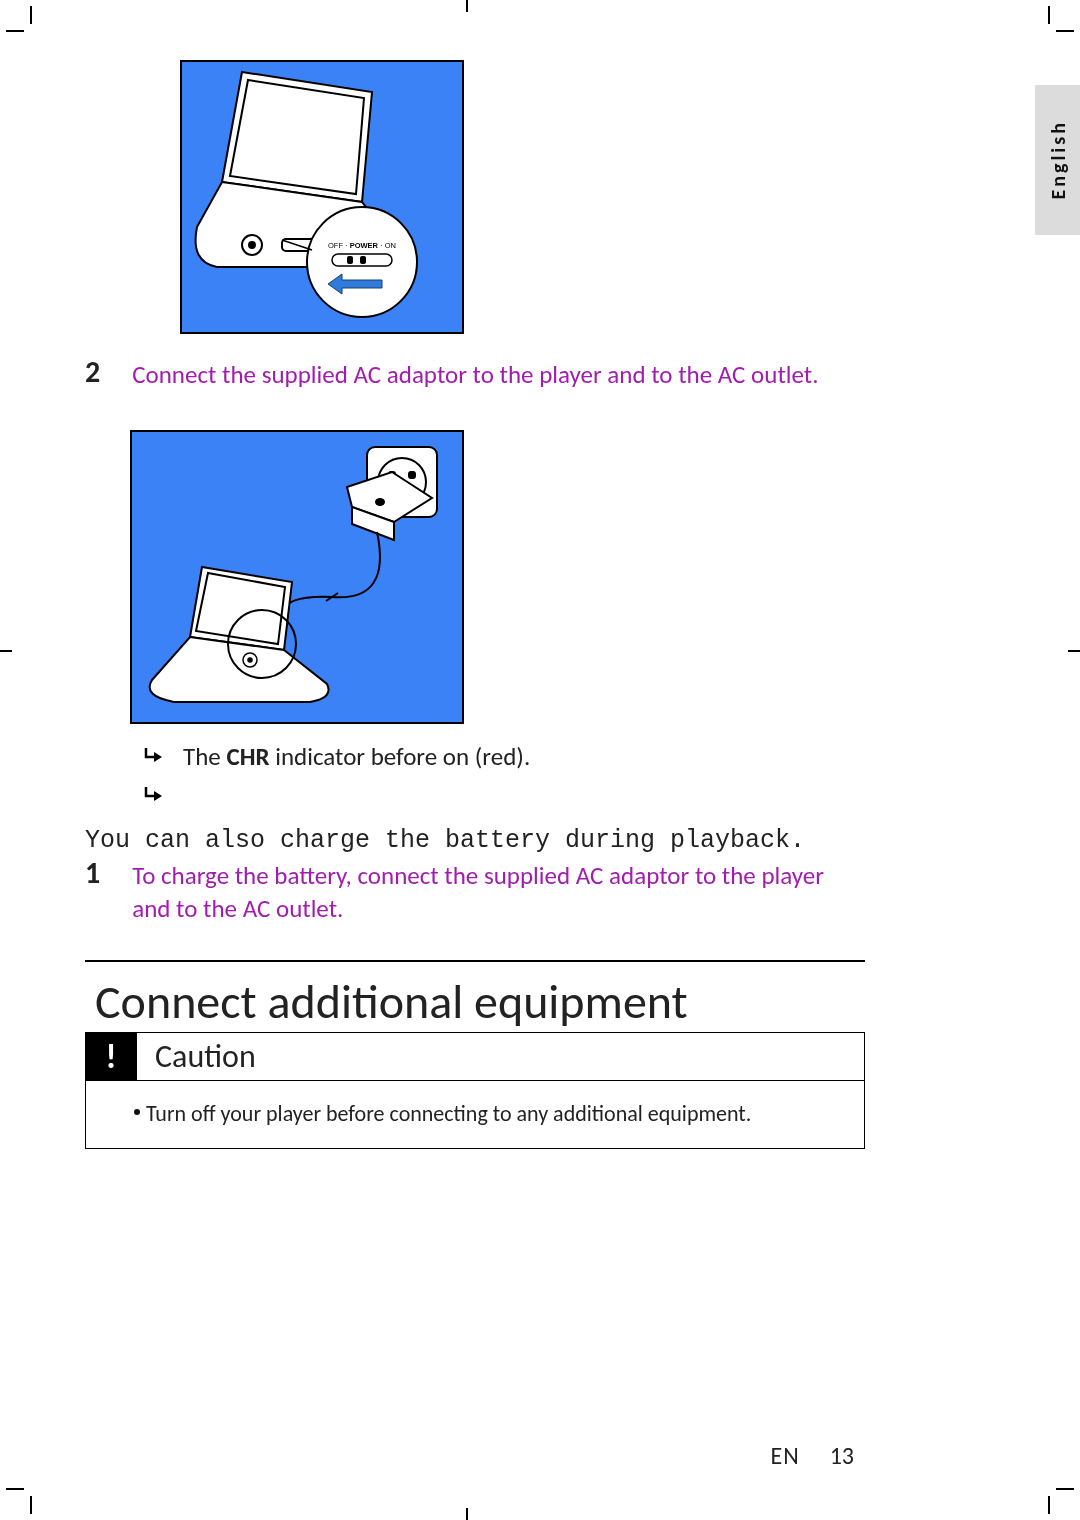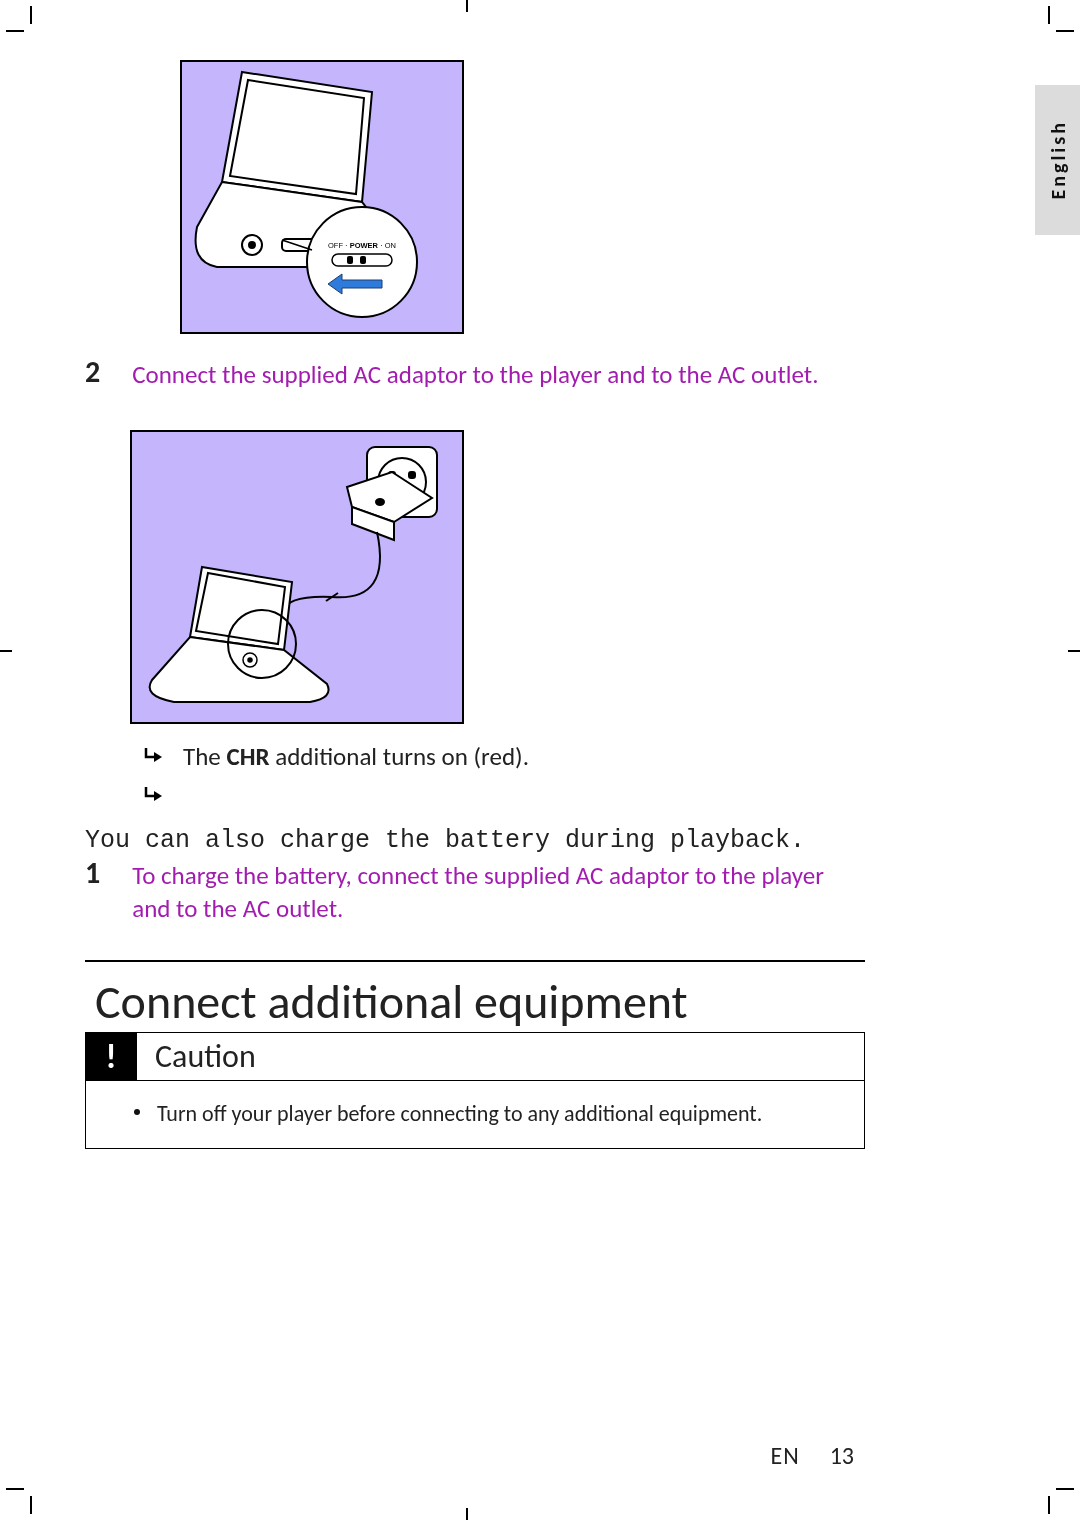--- a/index.html
+++ b/index.html
@@ -35,21 +35,21 @@
     transform: rotate(180deg);
     font-size: 20px;
     letter-spacing: 3px;
     font-weight: 600;
     color: #111;
   }
   
   .illus {
     position: absolute;
     border: 2px solid #000;
-    background: #c4b5fd;
+    background: #3b82f6;
   }
   .illus1 { left: 180px; top: 60px; width: 280px; height: 270px; }
   .illus2 { left: 130px; top: 430px; width: 330px; height: 290px; }
   .illus svg { width: 100%; height: 100%; }
   
   .step2 {
     position: absolute;
     left: 85px;
     top: 357px;
     display: flex;
@@ -164,21 +164,21 @@
   }
   .caution-body {
     border: 1.5px solid #000;
     border-top: 1.5px solid #000;
     padding: 18px 10px 18px 48px;
     font-size: 22px;
     font-weight: 300;
     line-height: 1.4;
     display: flex;
     align-items: flex-start;
-    gap: 17px;
+    gap: 6px;
   }
   .caution-bullet {
     width: 6px;
     height: 6px;
     border-radius: 50%;
     background: #111;
     margin-top: 10px;
     flex: 0 0 6px;
   }
   
@@ -316,21 +316,21 @@
 
   <div class="arrow-list">
     <div class="arrow-item">
       <span class="arrow-icon">
         <svg viewBox="0 0 22 22">
             <path d="M3 3 L3 12 L13 12" stroke="#000" stroke-width="2.5" fill="none"></path>
             <path d="M11 7 L19 12 L11 17 Z" fill="#000"></path>
           </svg>
       </span>
       <span class="arrow-text">
-        <span>The </span><b>CHR</b><span> additional turns on (red).</span>
+        <span>The </span><b>CHR</b><span> indicator before on (red).</span>
       </span>
     </div>
     <div class="arrow-item">
       <span class="arrow-icon">
         <svg viewBox="0 0 22 22">
             <path d="M3 3 L3 12 L13 12" stroke="#000" stroke-width="2.5" fill="none"></path>
             <path d="M11 7 L19 12 L11 17 Z" fill="#000"></path>
           </svg>
       </span>
     </div>

